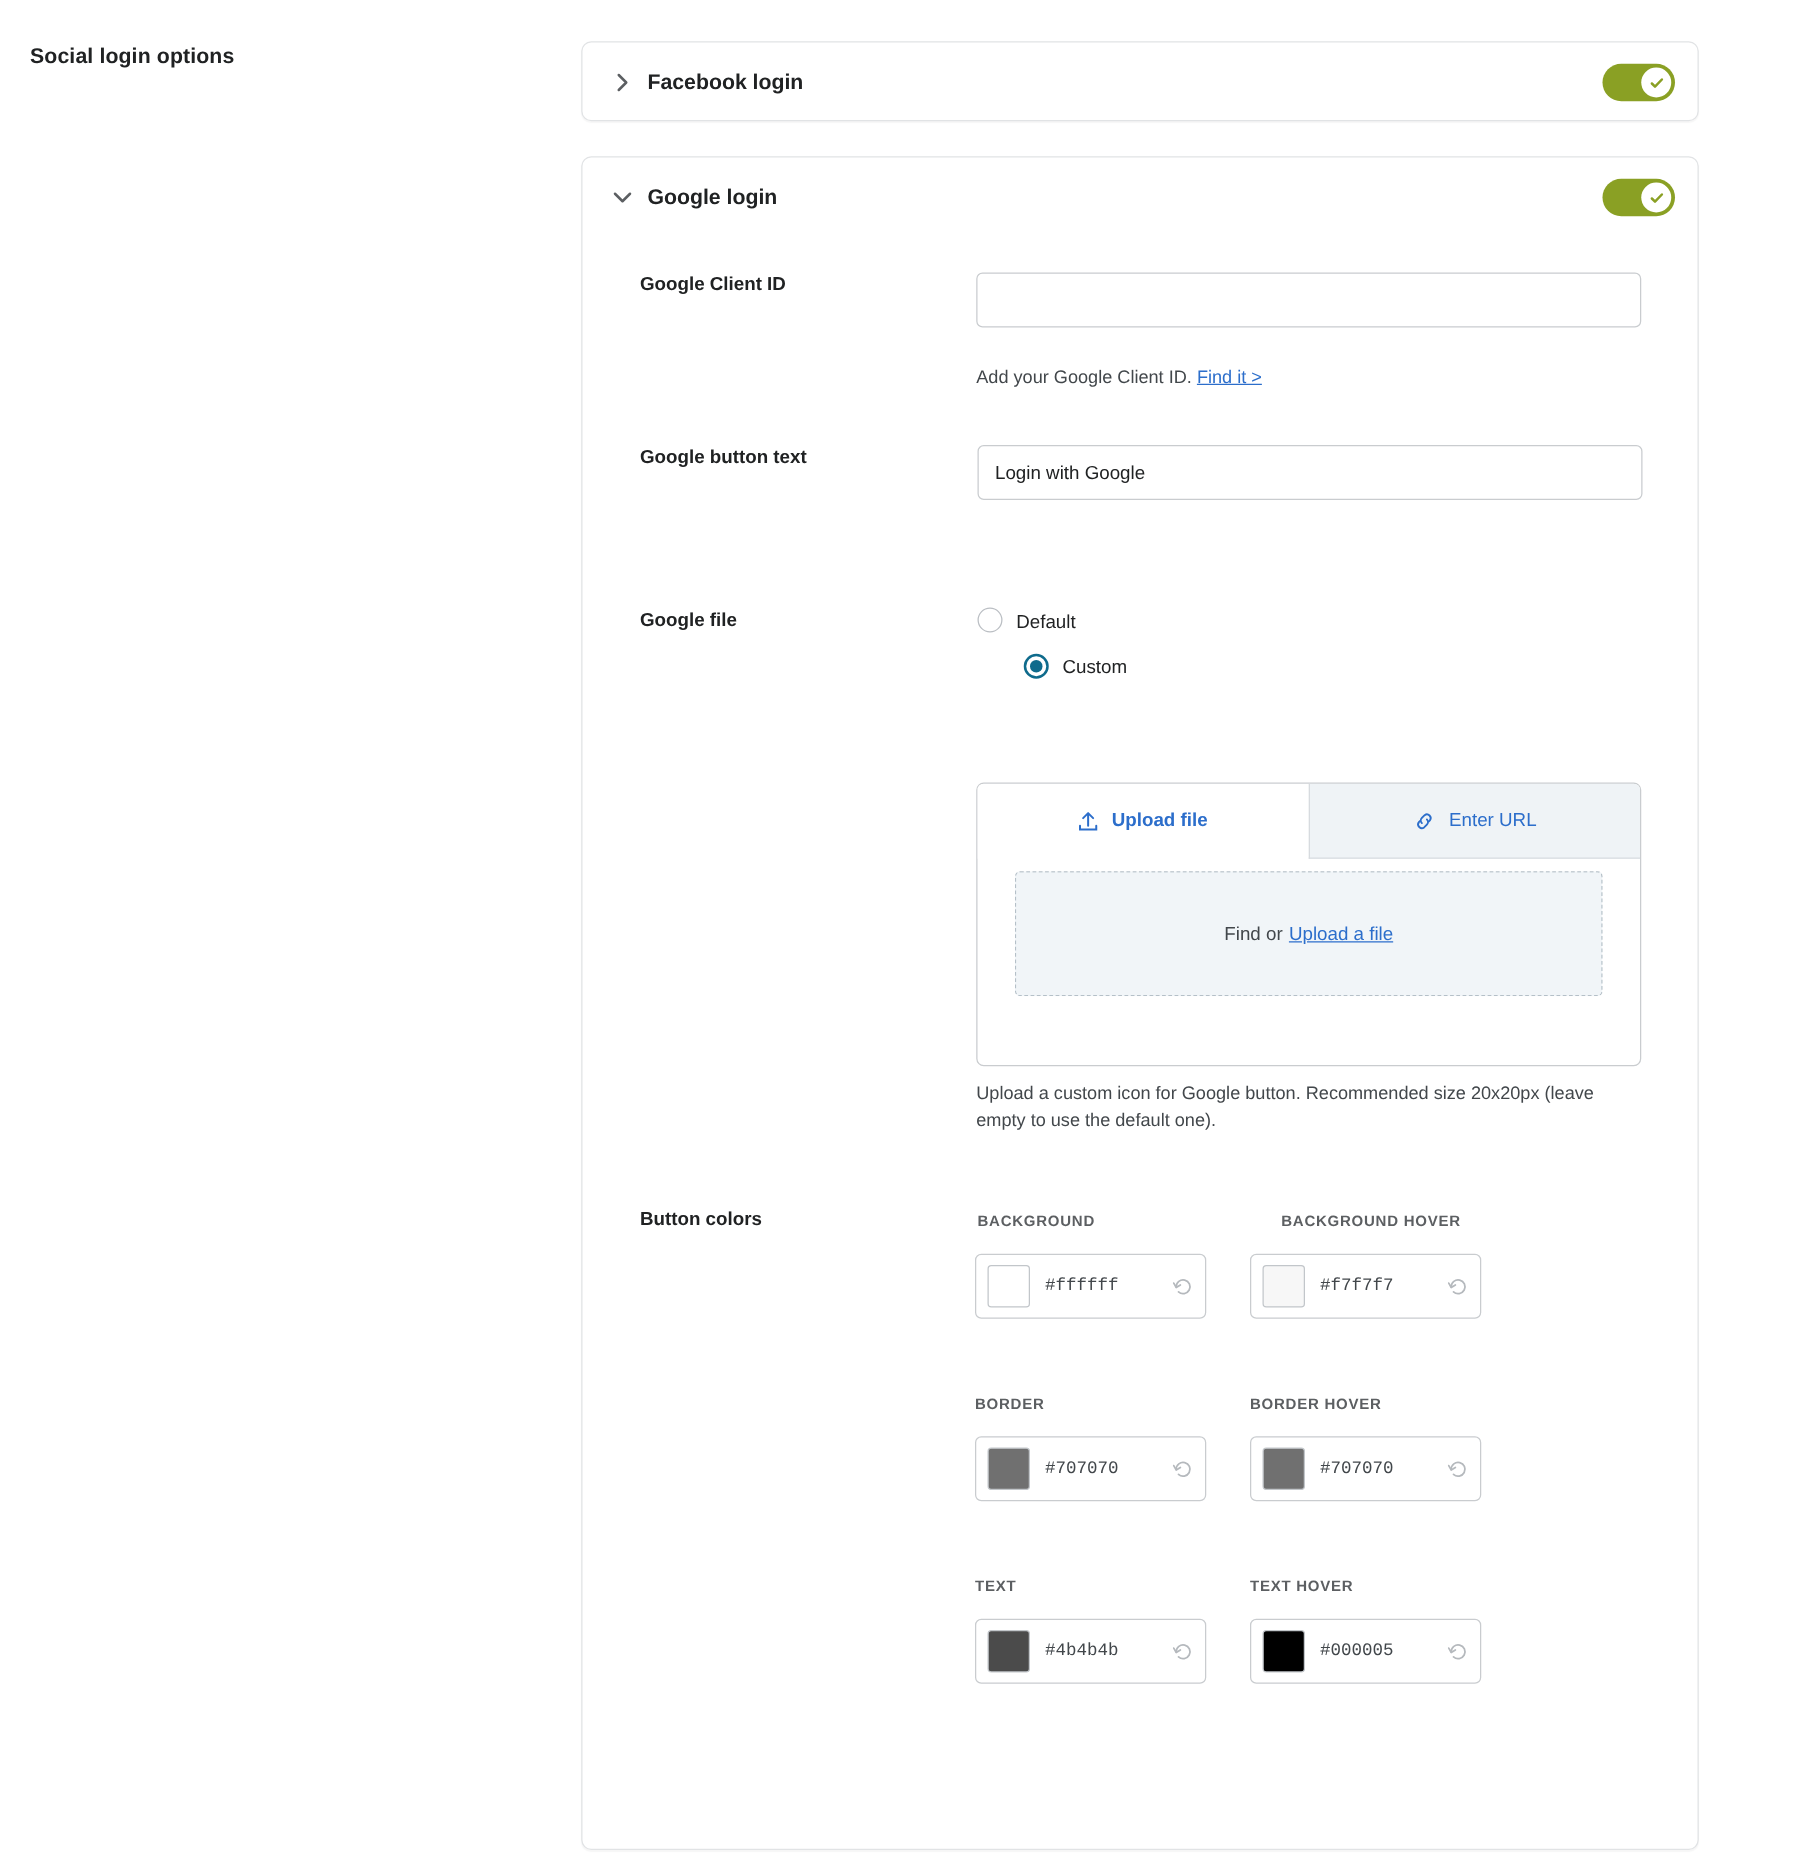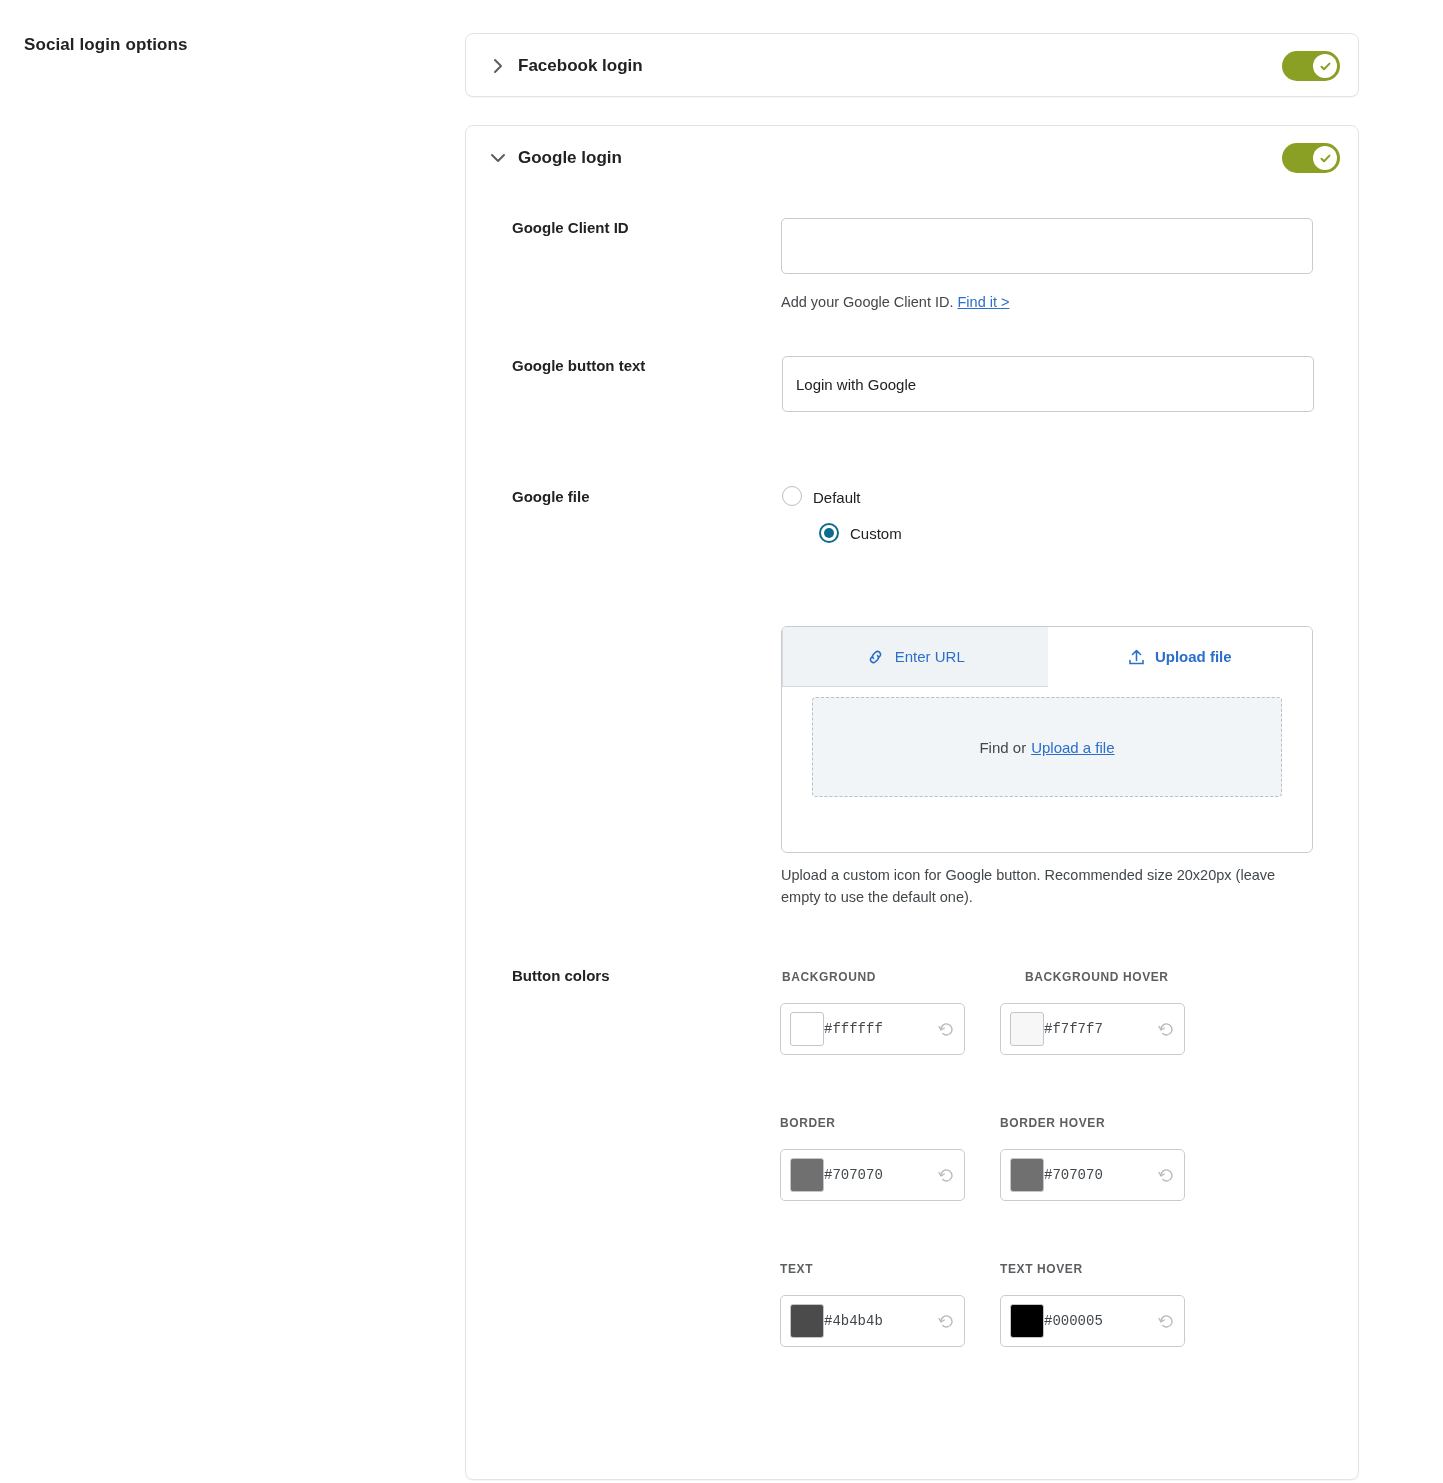--- a/index.html
+++ b/index.html
@@ -89,21 +89,21 @@
     position: absolute;
     font-size: 15px;
     font-weight: 700;
     color: #202223;
   }
   .text-input {
     position: absolute;
     background: #ffffff;
     border: 1px solid #c9cccf;
     border-radius: 5px;
-    height: 56px;
+    height: 44px;
     font-size: 15px;
     color: #202223;
     padding: 0 13px;
     font-family: "Liberation Sans", sans-serif;
     outline: none;
   }
   .text-input::placeholder { color: #8c9196; }
   .helper {
     position: absolute;
     font-size: 14.5px;
@@ -224,20 +224,21 @@
   .swatch {
     width: 34px; height: 34px;
     border: 1px solid #c2c6ca;
     border-radius: 3px;
     flex: none;
   }
   .color-value {
     font-family: "Liberation Mono", monospace;
     font-size: 14px;
     color: #42474b;
+    margin-left: 12px;
     flex: 1;
   }
   .reset-icon {
     color: #b5b9bd;
     flex: none;
     display: flex;
     align-items: center;
   }
   .u-svg { display:block; }
 </style>
@@ -298,38 +299,38 @@
       <span class="radio"></span>
       <span class="radio-label">Default</span>
     </div>
     <div class="radio-row" style="left:325px; top:397px;padding-left:28px;">
       <span class="radio checked"></span>
       <span class="radio-label">Custom</span>
     </div>
 
     <div class="uploader" style="left:315px; top:500px;">
       <div class="uploader-tabs">
+        <div class="uploader-tab active">
+          <span>
+            <svg class="u-svg" width="17" height="18" viewBox="0 0 17 18">
+                <path d="M8.5 12.5 V2.5 M4.5 6.5 L8.5 2.5 L12.5 6.5" fill="none" stroke="currentColor" stroke-width="1.6" stroke-linecap="round" stroke-linejoin="round"></path>
+                <path d="M2 12.5 V15.5 H15 V12.5" fill="none" stroke="currentColor" stroke-width="1.6" stroke-linecap="round"></path>
+              </svg>
+          </span>
+          <span>Upload file</span>
+        </div>
         <div class="uploader-tab inactive">
           <span>
             <svg class="u-svg" width="19" height="18" viewBox="0 0 19 18">
                 <path d="M7.5 10.5 a3 3 0 0 1 0-4.2 l2.2-2.2 a3 3 0 0 1 4.2 4.2 l-1 1" fill="none" stroke="currentColor" stroke-width="1.5" stroke-linecap="round"></path>
                 <path d="M11.5 7.5 a3 3 0 0 1 0 4.2 l-2.2 2.2 a3 3 0 0 1-4.2-4.2 l1-1" fill="none" stroke="currentColor" stroke-width="1.5" stroke-linecap="round"></path>
               </svg>
           </span>
           <span>Enter URL</span>
         </div>
-        <div class="uploader-tab active">
-          <span>
-            <svg class="u-svg" width="17" height="18" viewBox="0 0 17 18">
-                <path d="M8.5 12.5 V2.5 M4.5 6.5 L8.5 2.5 L12.5 6.5" fill="none" stroke="currentColor" stroke-width="1.6" stroke-linecap="round" stroke-linejoin="round"></path>
-                <path d="M2 12.5 V15.5 H15 V12.5" fill="none" stroke="currentColor" stroke-width="1.6" stroke-linecap="round"></path>
-              </svg>
-          </span>
-          <span>Upload file</span>
-        </div>
       </div>
       <div class="dropzone">
         <span>Find or</span>
         <a href="#">Upload a file</a>
       </div>
     </div>
     <div class="helper" style="left:315px; top:738px; width:520px; line-height:1.55;">Upload a custom icon for Google button. Recommended size 20x20px (leave empty to use the default one).</div>
 
     <div class="field-label" style="left:46px; top:841px;">Button colors</div>
 

